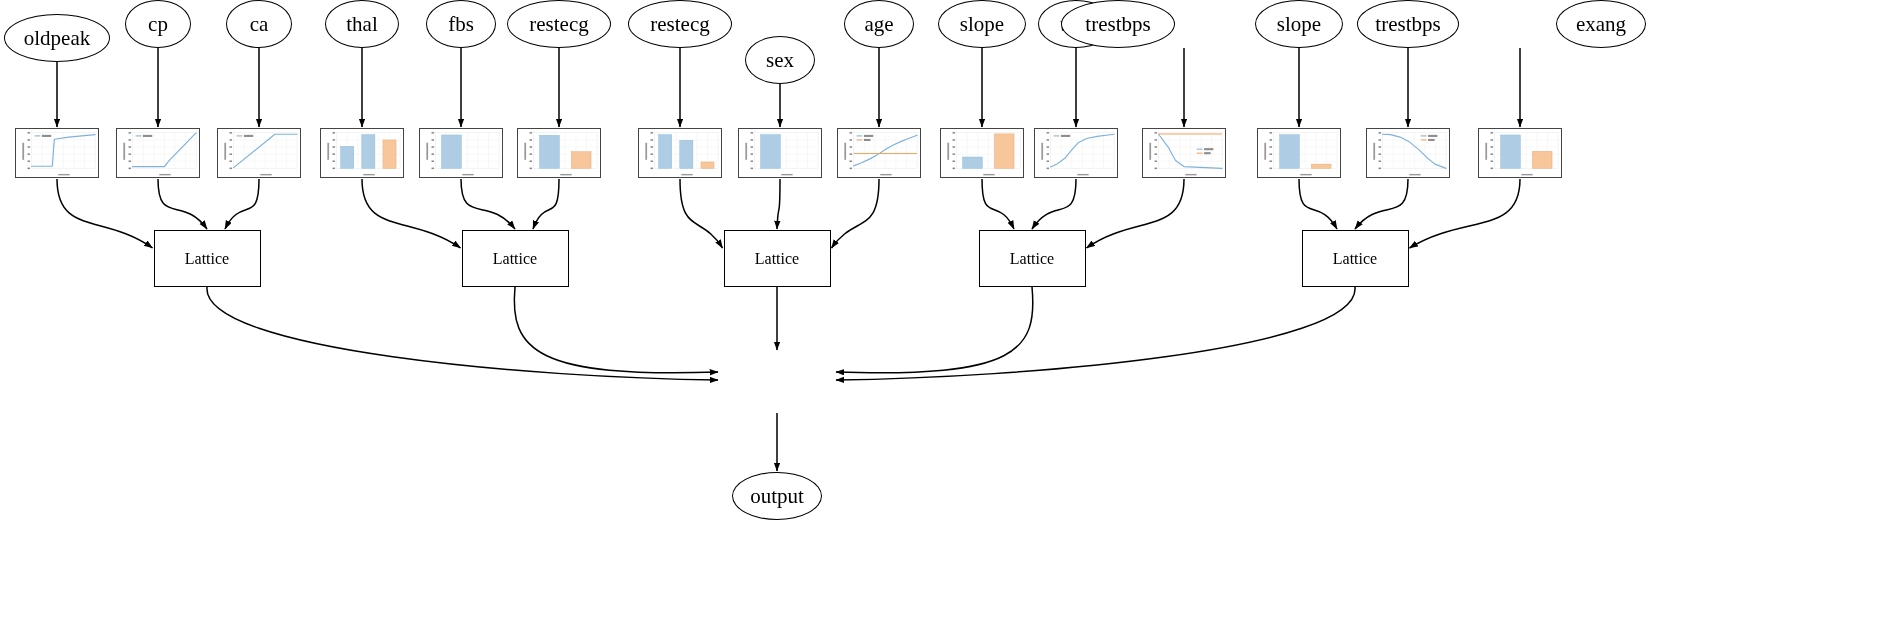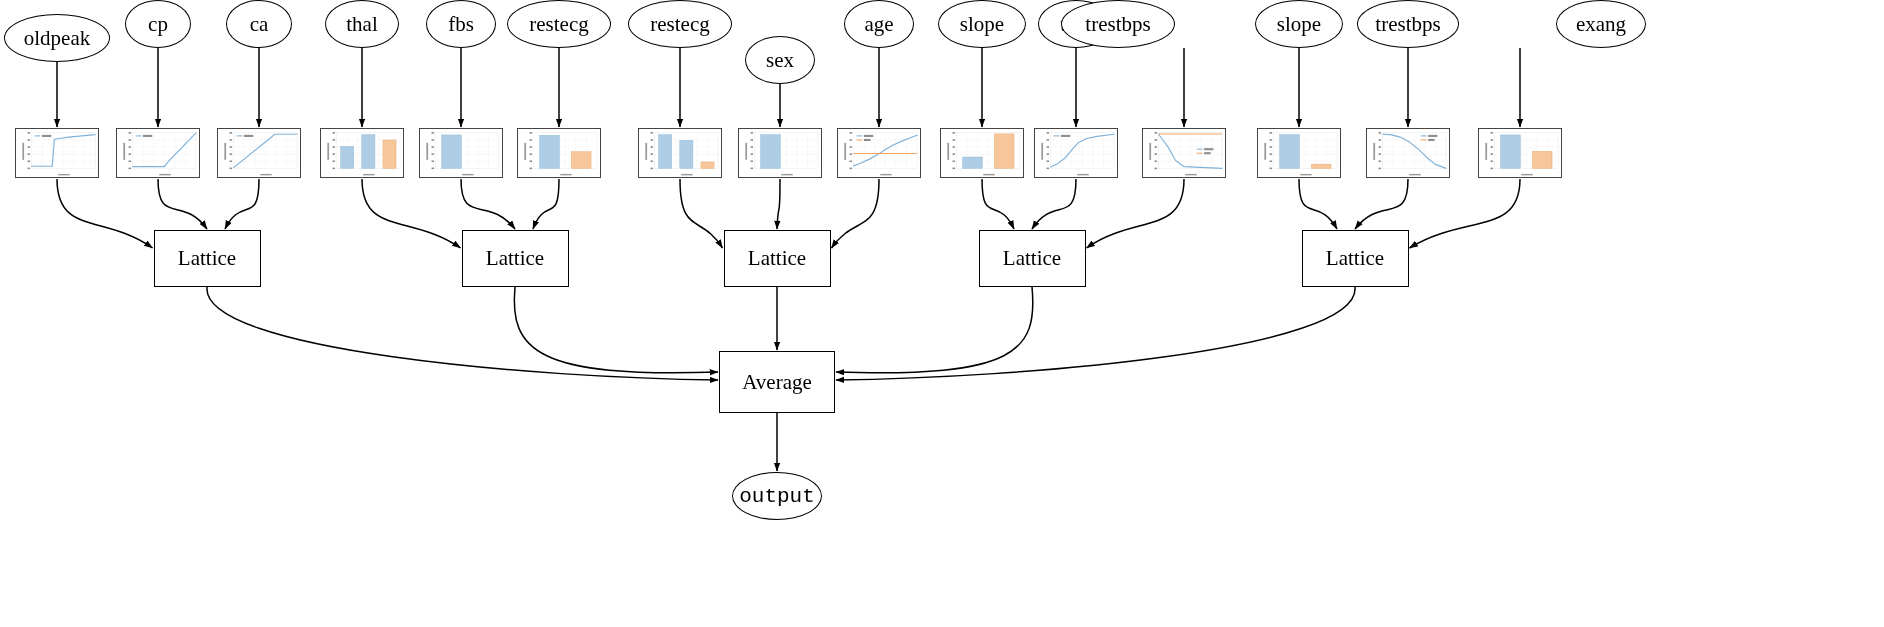--- a/index.html
+++ b/index.html
@@ -7,21 +7,21 @@
        font-family:"Liberation Serif","DejaVu Serif",serif;color:#000;}
   #stage{position:absolute;inset:0;}
   svg.edges{position:absolute;left:0;top:0;width:1884px;height:627px;overflow:visible;pointer-events:none;}
 
   .node-ellipse{position:absolute;display:flex;align-items:center;justify-content:center;
      border:1.4px solid #000;border-radius:50%;background:#fff;
      font-family:"Liberation Serif","DejaVu Serif",serif;font-size:21px;line-height:1;
      white-space:nowrap;box-sizing:border-box;}
   .node-box{position:absolute;display:flex;align-items:center;justify-content:center;
      border:1.4px solid #000;background:#fff;
-     font-family:"Liberation Serif","DejaVu Serif",serif;font-size:21px;box-sizing:border-box;}
+     font-family:"Liberation Serif","DejaVu Serif",serif;font-size:16px;box-sizing:border-box;}
 
   .plot-card{position:absolute;border:1.5px solid #444;background:#fff;box-sizing:border-box;
      overflow:hidden;}
   .plot-svg{display:block;width:100%;height:100%;}
 </style>
 </head>
 <body>
 
 <div id="stage">
   <svg class="edges" id="edge-layer">
@@ -520,19 +520,16 @@
         <span>Lattice</span>
       </div>
       <div class="node-box" style="left: 978.5px; top: 230px; width: 107px; height: 57px;">
         <span>Lattice</span>
       </div>
       <div class="node-box" style="left: 1301.5px; top: 230px; width: 107px; height: 57px;">
         <span>Lattice</span>
       </div>
     </div>
 
-  <div class="node-box" id="avg-node" style="left: 719px; top: 351px; width: 116px; height: 62px;">
-    <span>Average</span>
-  </div>
-  <div class="node-ellipse" id="out-node" style="left: 732px; top: 472px; width: 90px; height: 48px; font-family: Liberation Mono, monospace;">
+  <div class="node-ellipse" id="out-node" style="left: 732px; top: 472px; width: 90px; height: 48px;">
     <span>output</span>
   </div>
 </div>
 
 </body></html>

